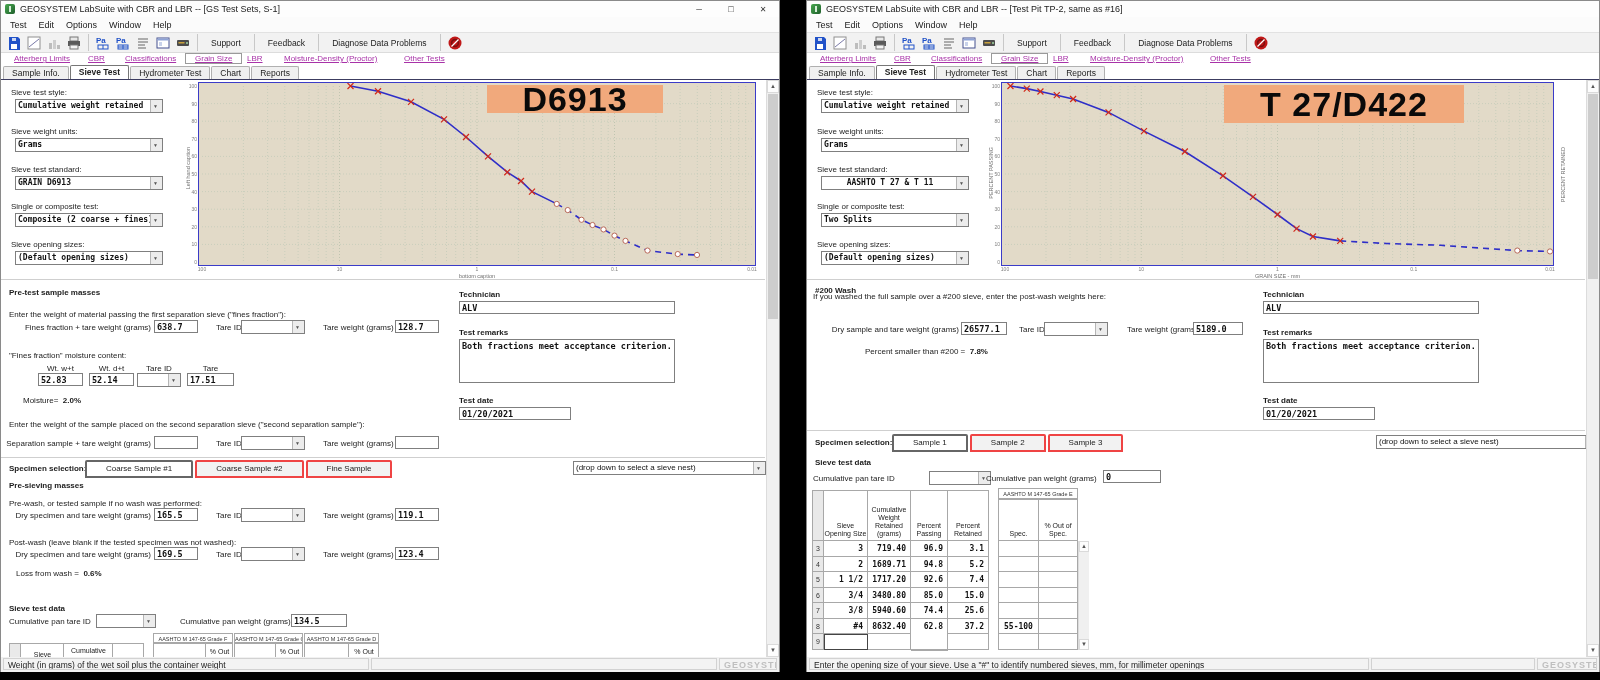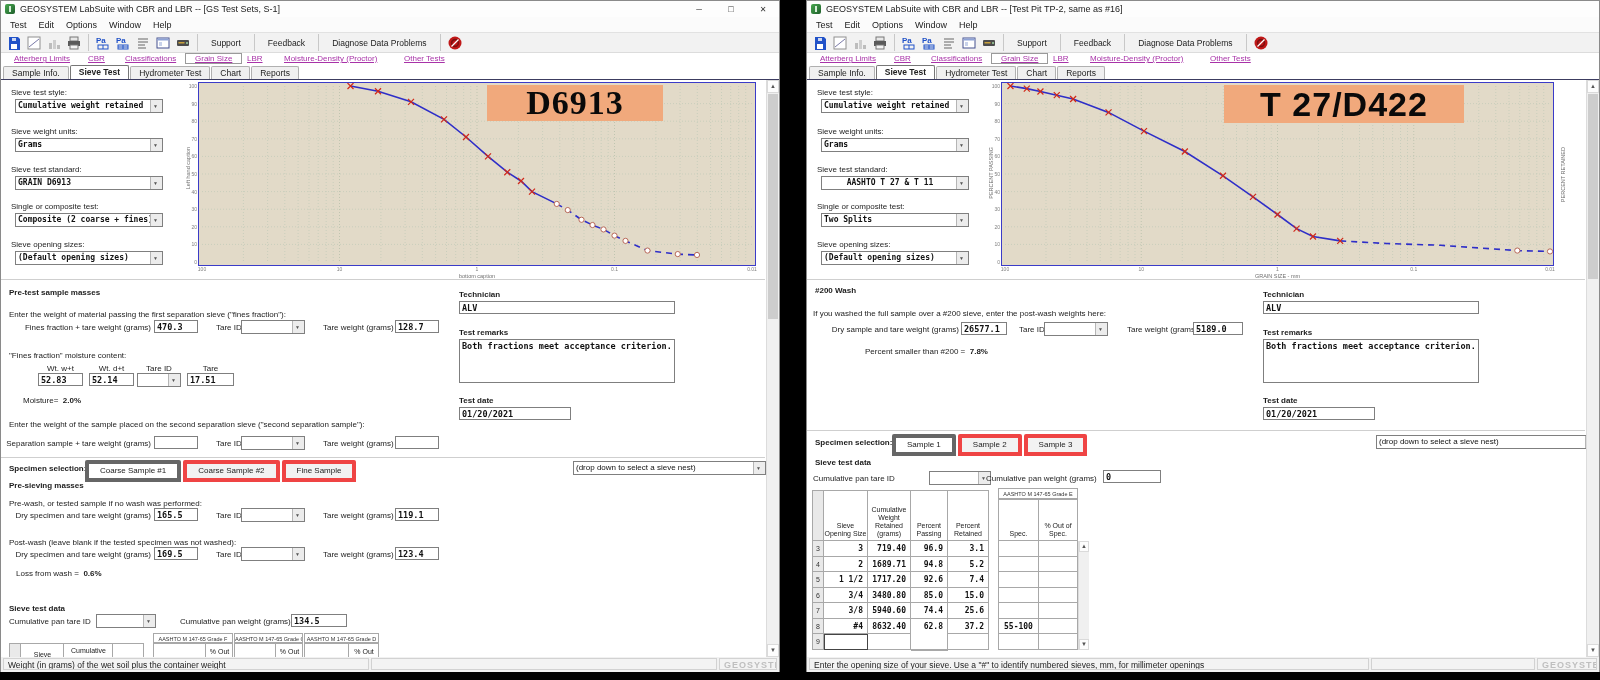--- a/index.html
+++ b/index.html
@@ -48,21 +48,21 @@
   .curve{fill:none;stroke:#2e2ec8;stroke-width:1.6;}
   .curve.dashed{stroke-dasharray:6 5;}
   .mx{stroke:#d22818;stroke-width:1.2;fill:none;}
   .mo{fill:#fff;stroke:#b86858;stroke-width:1;}
   .ytick{position:absolute;left:-13px;width:11px;text-align:right;font-size:5px;color:#808080;line-height:6px;}
   .xtick{position:absolute;transform:translateX(-50%);font-size:5px;color:#808080;}
   .ycap{position:absolute;left:-14px;top:35%;font-size:5.5px;color:#707070;writing-mode:vertical-rl;transform:rotate(180deg);}
   .ycap.right{left:auto;right:-13px;}
   .xcap{position:absolute;left:50%;transform:translateX(-50%);top:calc(100% + 8px);font-size:5.5px;color:#707070;white-space:nowrap;}
   .badge{position:absolute;background:#f1a97c;color:#0a0a0a;font-weight:900;font-size:34px;display:flex;align-items:center;justify-content:center;font-family:"Liberation Sans",sans-serif;letter-spacing:1px;}
-  .spectab{font-size:8px;color:#222;background:#f2f2f2;border:4px solid #ef4444;padding:0 11px;height:14px;line-height:14px;margin-right:2px;border-radius:2px 2px 0 0;white-space:nowrap;display:inline-block;}
+  .spectab{font-size:8px;color:#222;background:#f2f2f2;border:2px solid #ef4444;padding:0 19px;height:14px;line-height:14px;margin-right:2px;border-radius:2px 2px 0 0;white-space:nowrap;display:inline-block;}
   .spectab.sel{background:#fff;border-color:#666;}
   .spectabs{position:absolute;display:flex;}
   .vscroll{position:absolute;width:13px;background:#f0f0f0;border-left:1px solid #dcdcdc;box-sizing:border-box;}
   .vs-btn{position:absolute;left:0;right:0;height:13px;background:#fdfdfd;border:1px solid #dadada;box-sizing:border-box;color:#555;font-size:6px;text-align:center;line-height:11px;}
   .vs-thumb{position:absolute;left:1px;right:1px;background:#cdcdcd;}
   
   .cell{box-sizing:border-box;border:1px solid #a8a8a8;border-left:none;background:#fff;overflow:hidden;}
   .trow{display:flex;}
   .trow .cell{border-top:none;}
   .rownum{box-sizing:border-box;background:#e9e9e9;border:1px solid #a8a8a8;border-top:none;font-size:7px;color:#333;text-align:center;}
@@ -277,21 +277,21 @@
           <circle class="mo" cx="368.75" cy="127.08000000000001" r="2.6"></circle>
           <circle class="mo" cx="382.49999999999994" cy="136.76" r="2.6"></circle>
           <circle class="mo" cx="393.5" cy="142.04000000000002" r="2.6"></circle>
           <circle class="mo" cx="404.5" cy="146.44" r="2.6"></circle>
           <circle class="mo" cx="415.5" cy="152.6" r="2.6"></circle>
           <circle class="mo" cx="426.5" cy="157.88" r="2.6"></circle>
           <circle class="mo" cx="448.50000000000006" cy="167.56" r="2.6"></circle>
           <circle class="mo" cx="478.75" cy="171.07999999999998" r="2.6"></circle>
           <circle class="mo" cx="498" cy="171.95999999999998" r="2.6"></circle>
         </svg>
-      <div class="badge" style="left:288px;top:2px;width:176px;height:36px;font-family:Liberation Serif, serif;">D6913</div>
+      <div class="badge" style="left:288px;top:2px;width:176px;height:28px;">D6913</div>
     <span class="ytick" style="top: 176px;">0</span>
         <span class="ytick" style="top: 158.4px;">10</span>
         <span class="ytick" style="top: 140.8px;">20</span>
         <span class="ytick" style="top: 123.2px;">30</span>
         <span class="ytick" style="top: 105.6px;">40</span>
         <span class="ytick" style="top: 88px;">50</span>
         <span class="ytick" style="top: 70.4px;">60</span>
         <span class="ytick" style="top: 52.8px;">70</span>
         <span class="ytick" style="top: 35.2px;">80</span>
         <span class="ytick" style="top: 17.6px;">90</span>
@@ -302,21 +302,21 @@
         <span class="xtick" style="left: 415.5px; top: 183px;">0.1</span>
         <span class="xtick" style="left: 553px; top: 183px;">0.01</span>
         <span class="ycap">Left hand caption</span>
         <span class="xcap">bottom caption</span>
       </div>
     <div class="hline" style="top:199px;width:764px;"></div>
 
     <div class="lbl b" style="left:8px;top:208px;">Pre-test sample masses</div>
     <div class="lbl" style="left:8px;top:230px;">Enter the weight of material passing the first separation sieve ("fines fraction"):</div>
     <div class="lbl rt" style="left:2px;top:243px;width:148px;">Fines fraction + tare weight (grams)</div>
-    <div class="tbox" style="left:153px;top:240px;width:44px;">470.3</div>
+    <div class="tbox" style="left:153px;top:240px;width:44px;">638.7</div>
     <div class="lbl" style="left:215px;top:243px;">Tare ID</div>
     <div class="combo" style="left:240px;top:240px;width:64px;">
         <i class="arr"></i>
       </div>
     <div class="lbl" style="left:322px;top:243px;">Tare weight (grams)</div>
     <div class="tbox" style="left:394px;top:240px;width:44px;">128.7</div>
 
     <div class="lbl" style="left:8px;top:271px;">"Fines fraction" moisture content:</div>
     <div class="lbl ct" style="left:37px;top:284px;width:45px;">Wt. w+t</div>
     <div class="lbl ct" style="left:88px;top:284px;width:45px;">Wt. d+t</div>
@@ -641,21 +641,21 @@
         <span class="xtick" style="left: 275.5px; top: 183px;">1</span>
         <span class="xtick" style="left: 411.75px; top: 183px;">0.1</span>
         <span class="xtick" style="left: 548px; top: 183px;">0.01</span>
         <span class="ycap">PERCENT PASSING</span>
         <span class="ycap right">PERCENT RETAINED</span>
         <span class="xcap">GRAIN SIZE - mm</span>
       </div>
     <div class="hline" style="top:199px;width:778px;"></div>
 
     <div class="lbl b" style="left:8px;top:206px;">#200 Wash</div>
-    <div class="lbl" style="left:6px;top:229px;">If you washed the full sample over a #200 sieve, enter the post-wash weights here:</div>
+    <div class="lbl" style="left:6px;top:212px;">If you washed the full sample over a #200 sieve, enter the post-wash weights here:</div>
     <div class="lbl rt" style="left:2px;top:245px;width:150px;">Dry sample and tare weight (grams)</div>
     <div class="tbox" style="left:154px;top:242px;width:46px;">26577.1</div>
     <div class="lbl" style="left:212px;top:245px;">Tare ID</div>
     <div class="combo" style="left:237px;top:242px;width:64px;">
         <i class="arr"></i>
       </div>
     <div class="lbl" style="left:320px;top:245px;">Tare weight (grams)</div>
     <div class="tbox" style="left:386px;top:242px;width:50px;">5189.0</div>
     <div class="lbl" style="left:34px;top:267px;padding-left:24px;"><span>Percent smaller than #200 =</span>&nbsp;&nbsp;<span class="b">7.8%</span></div>
 

